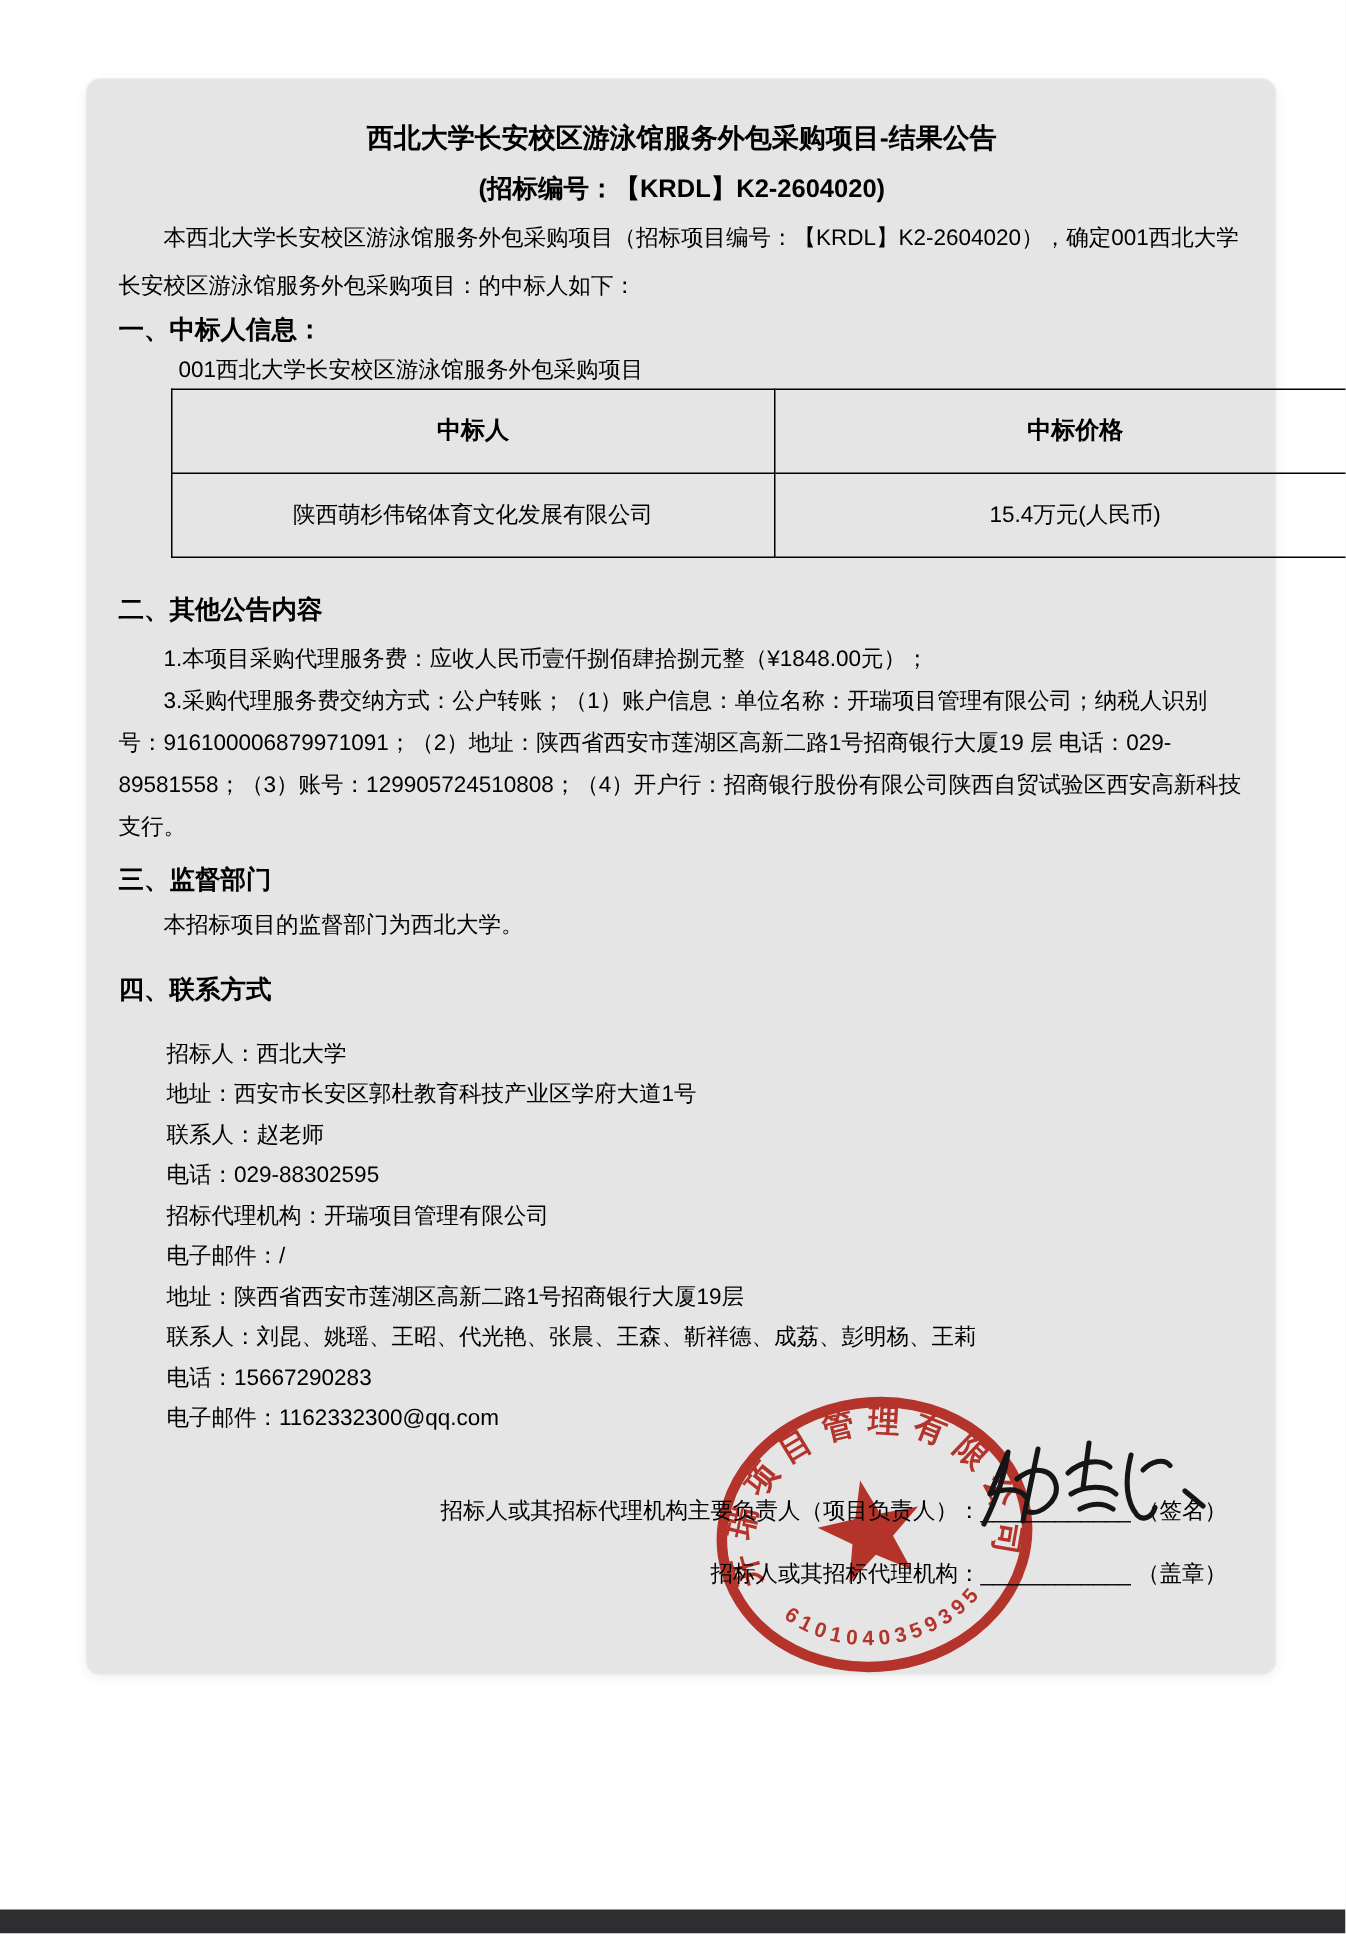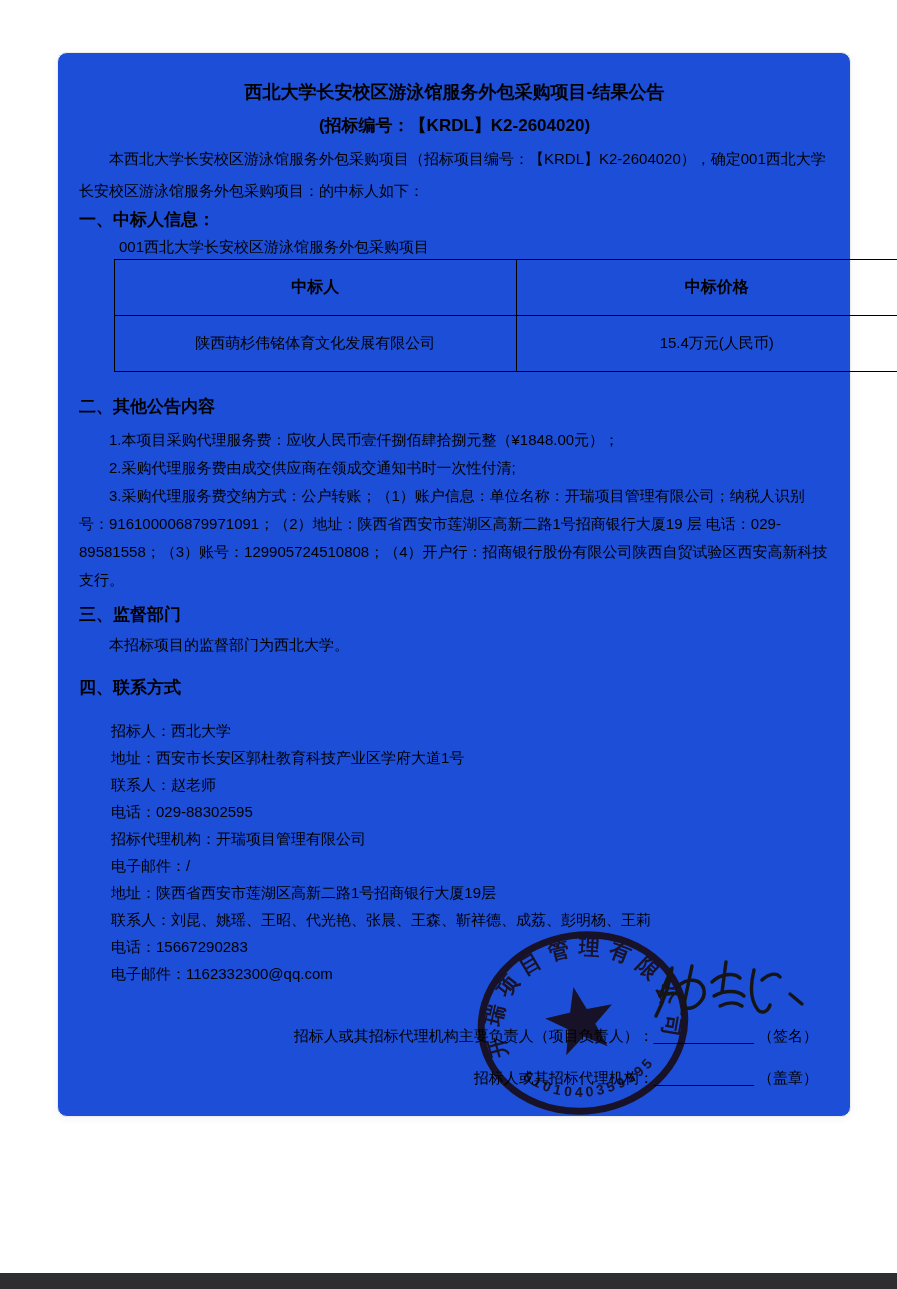--- a/index.html
+++ b/index.html
@@ -3,21 +3,21 @@
 <meta charset="utf-8">
 <style>
   html,body { margin:0; padding:0; }
   body {
     width:897px; height:1289px; position:relative; overflow:hidden;
     background:#ffffff; color:#000;
     font-family:"Liberation Sans","DejaVu Sans",sans-serif;
   }
   .card {
     position:absolute; left:57px; top:52px; width:794px; height:1065px;
-    box-sizing:border-box; background:#1d4ed8;
+    box-sizing:border-box; background:#e5e5e5;
     border:1px solid #ececec; border-radius:10px;
     box-shadow:0 2px 8px rgba(0,0,0,.05);
     padding:28px 20px 0 21px;
   }
   .doc-title   { font-size:18px; font-weight:bold; text-align:center; line-height:22px; }
   .doc-subtitle{ font-size:17px; font-weight:bold; text-align:center; line-height:22px; margin-top:12px; }
   .intro { font-size:15px; line-height:32px; text-indent:2em; margin:6px 0 0 0; }
   .sec-h { font-size:17px; font-weight:bold; line-height:26px; margin:0; }
   .h1 { }
   .h2 { margin-top:22px; }
@@ -65,21 +65,20 @@
     <tr>
       <td>陕西萌杉伟铭体育文化发展有限公司</td>
       <td>15.4万元(人民币)</td>
     </tr>
   </tbody>
     </table>
 
   <div class="sec-h h2">二、其他公告内容</div>
   <div class="items">
     <p>1.本项目采购代理服务费：应收人民币壹仟捌佰肆拾捌元整（¥1848.00元）；</p>
-    <p>2.采购代理服务费由成交供应商在领成交通知书时一次性付清;</p>
     <p>3.采购代理服务费交纳方式：公户转账；（1）账户信息：单位名称：开瑞项目管理有限公司；纳税人识别号：916100006879971091；（2）地址：陕西省西安市莲湖区高新二路1号招商银行大厦19 层 电话：029-89581558；（3）账号：129905724510808；（4）开户行：招商银行股份有限公司陕西自贸试验区西安高新科技支行。</p>
   </div>
 
   <div class="sec-h h3">三、监督部门</div>
   <p class="sec3-body">本招标项目的监督部门为西北大学。</p>
 
   <div class="sec-h h4">四、联系方式</div>
   <div class="contact">
     <div>招标人：西北大学</div>
     <div>地址：西安市长安区郭杜教育科技产业区学府大道1号</div>

